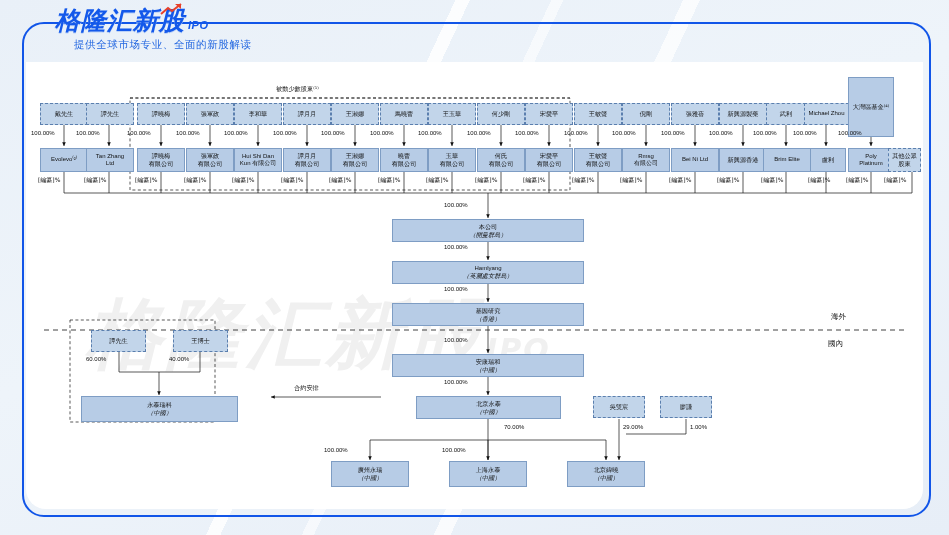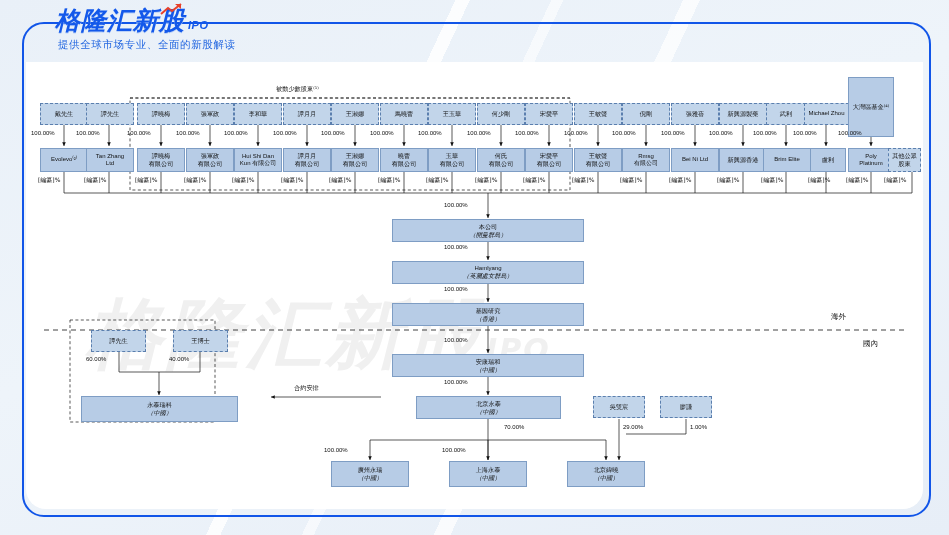--- a/index.html
+++ b/index.html
@@ -36,21 +36,21 @@
     font-weight:bold;font-style:italic;font-size:25px;letter-spacing:1px;
     color:#1358ea;text-shadow:0 1px 0 #bcd2f7;
     line-height:1;
   }
   .brand-ipo{
     font-family:"Liberation Sans",sans-serif;font-style:italic;font-weight:bold;
     font-size:11px;color:#1358ea;letter-spacing:.5px;margin-bottom:2px;
   }
   .brand-arrow{position:absolute;right:26px;top:-5px;width:22px;height:12px;}
   .tagline{
-    position:absolute;left:58px;top:38px;z-index:6;
+    position:absolute;left:74px;top:38px;z-index:6;
     font-size:10.5px;color:#2266e0;letter-spacing:.6px;
     font-family:"DejaVu Sans",sans-serif;
   }
   
   .watermark{
     position:absolute;left:60px;top:222px;z-index:0;
     font-family:"DejaVu Sans",sans-serif;font-weight:bold;font-style:italic;
     font-size:76px;color:#f0f0f0;letter-spacing:4px;white-space:nowrap;
     user-select:none;
   }
@@ -190,21 +190,21 @@
       <line x1="104" y1="36" x2="544" y2="36" stroke="#111" stroke-width="0.7" stroke-dasharray="3,2.4"></line>
 
       <rect x="44" y="258" width="145" height="102" fill="none" stroke="#111" stroke-width="0.7" stroke-dasharray="3,2.4"></rect>
 
       <line x1="18" y1="268" x2="878" y2="268" stroke="#111" stroke-width="0.8" stroke-dasharray="5,4"></line>
     </svg>
 
     <div class="lbl" style="left:250px;top:23px;">被動少數股東⁽¹⁾</div>
     <div class="lbl" style="left:268px;top:322px;">合約安排</div>
     <div class="sidelbl" style="left:805px;top:250px;">海外</div>
-    <div class="sidelbl" style="left:793px;top:277px;padding-left:44px;">國內</div>
+    <div class="sidelbl" style="left:758px;top:277px;padding-left:44px;">國內</div>
 
     <div class="node dashed" style="left:14px;top:41px;width:48px;height:22px;">
         <span>戴先生</span>
       </div>
     <div class="node dashed" style="left:60px;top:41px;width:48px;height:22px;">
         <span>譚先生</span>
       </div>
     <div class="node dashed" style="left:111px;top:41px;width:48px;height:22px;">
         <span>譚曉梅</span>
       </div>

